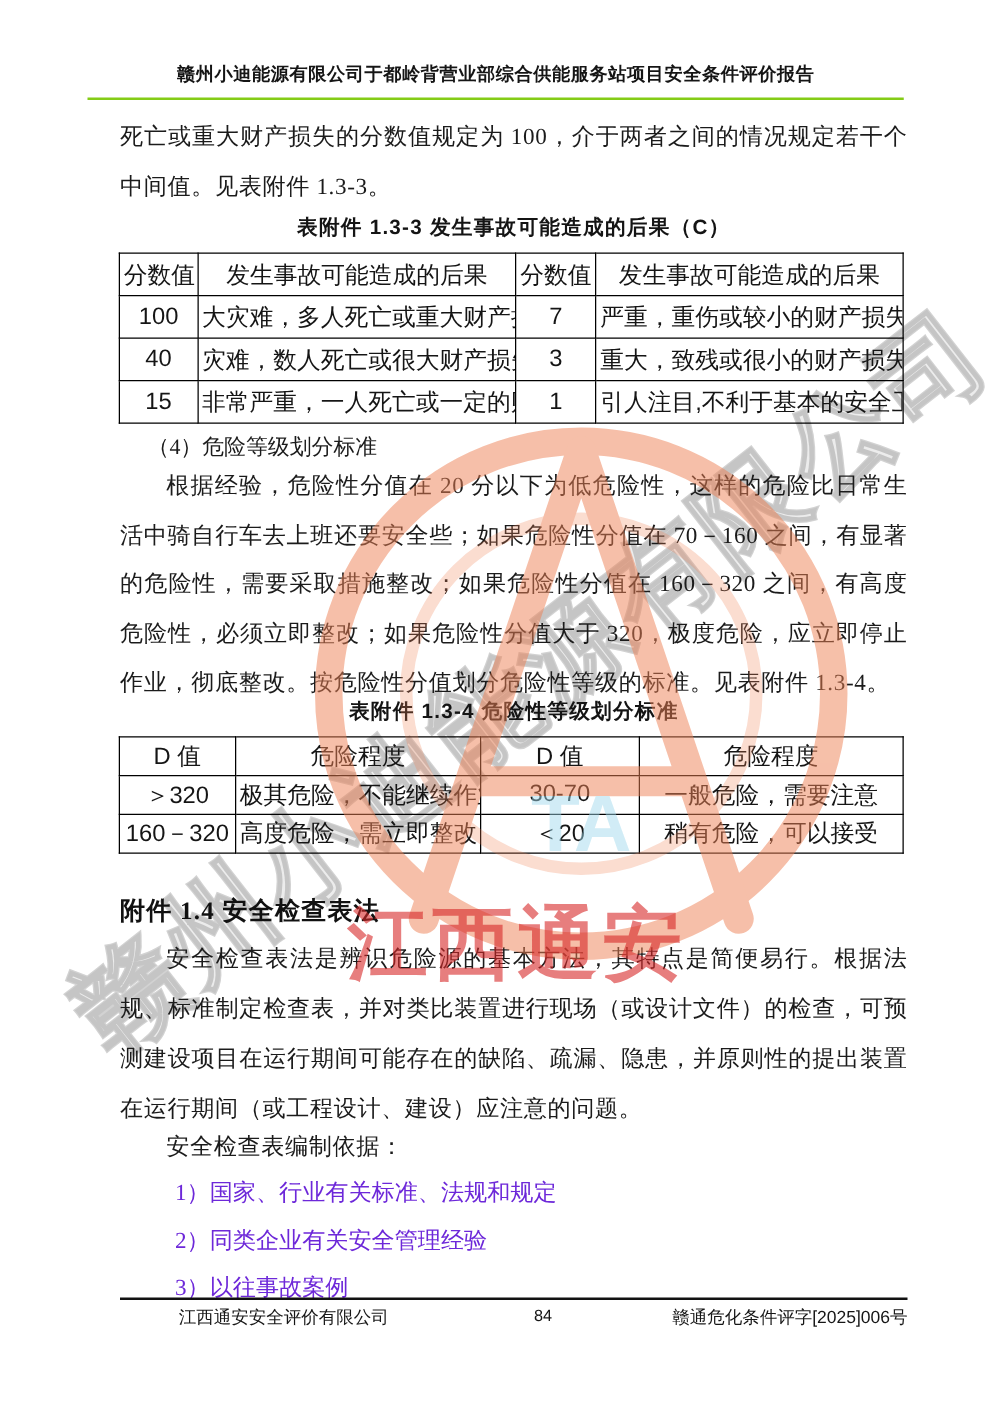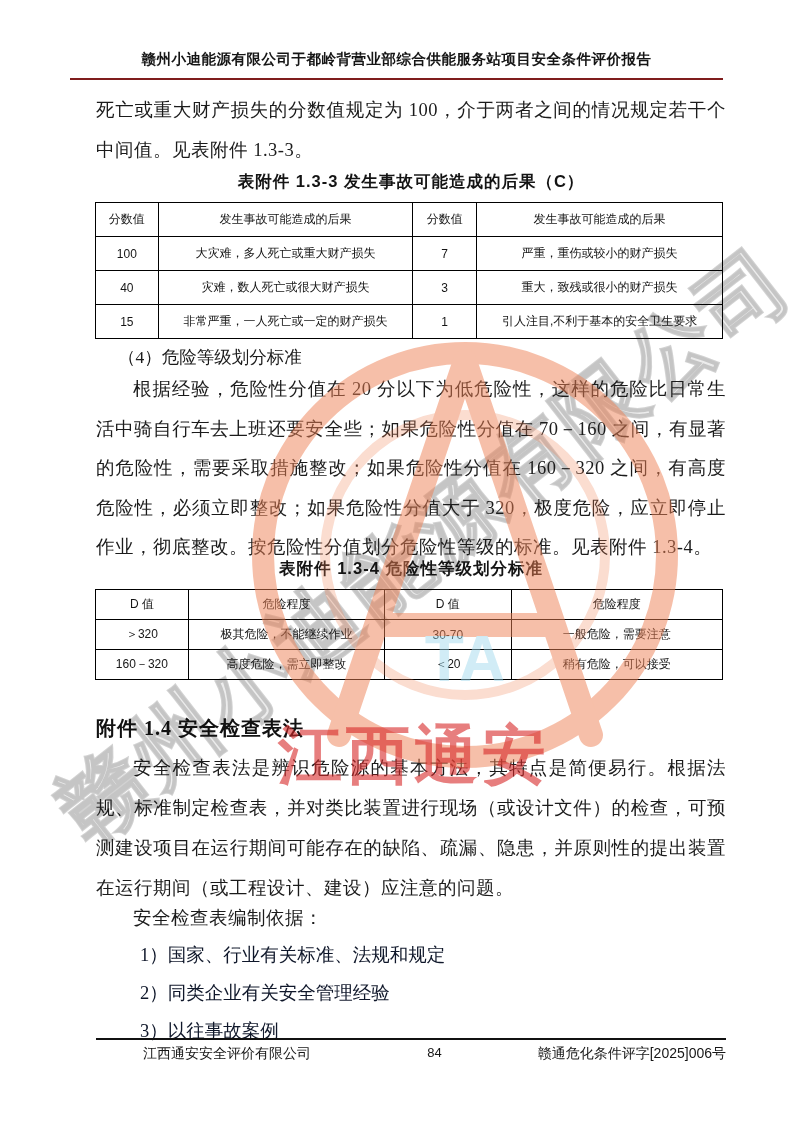--- a/index.html
+++ b/index.html
@@ -6,21 +6,21 @@
   html,body { background:#ffffff; }
   .page {
     position:relative; width:793px; height:1122px; margin:0 auto;
     background:#ffffff; overflow:hidden;
     font-family:"Liberation Serif","DejaVu Serif",serif;
     color:#1c1c1c;
   }
   
   .doc-header {
     position:absolute; left:70px; width:653px; top:50px; height:30px;
-    border-bottom:2px solid #7f1d1d;
+    border-bottom:2px solid #84cc16;
     text-align:center; font-size:14.5px; font-weight:600;
     font-family:"Liberation Sans","DejaVu Sans",sans-serif;
     letter-spacing:0.5px; color:#151515;
   }
   
   .para {
     position:absolute; left:96px; width:630px;
     font-size:18.5px; line-height:40px; text-align:justify;
     letter-spacing:0.5px; color:#1b1b1b;
   }
@@ -33,28 +33,28 @@
   .sub-heading {
     position:absolute; left:96px; width:630px;
     font-size:17.5px; padding-left:22px; color:#1b1b1b;
   }
   .section-heading {
     position:absolute; left:96px; width:630px;
     font-size:20px; font-weight:700; letter-spacing:1px; color:#111;
   }
   .list-item {
     position:absolute; left:96px; width:630px;
-    font-size:18.5px; line-height:38px; padding-left:44px; color:#0f172a;
+    font-size:18.5px; line-height:38px; padding-left:44px; color:#6d28d9;
   }
   
   table.doc-table {
     position:absolute; left:95px; width:628px;
     border-collapse:collapse; table-layout:fixed;
     font-family:"Liberation Sans","DejaVu Sans",sans-serif;
-    font-size:12px; color:#151515;
+    font-size:19px; color:#151515;
   }
   table.doc-table td {
     border:1px solid #000; text-align:center; vertical-align:middle;
     padding:2px 3px; overflow:hidden; white-space:nowrap;
   }
   #table1 td { height:34px; }
   #table2 td { height:30px; }
   
   .doc-footer {
     position:absolute; left:96px; width:630px; top:1038px;

